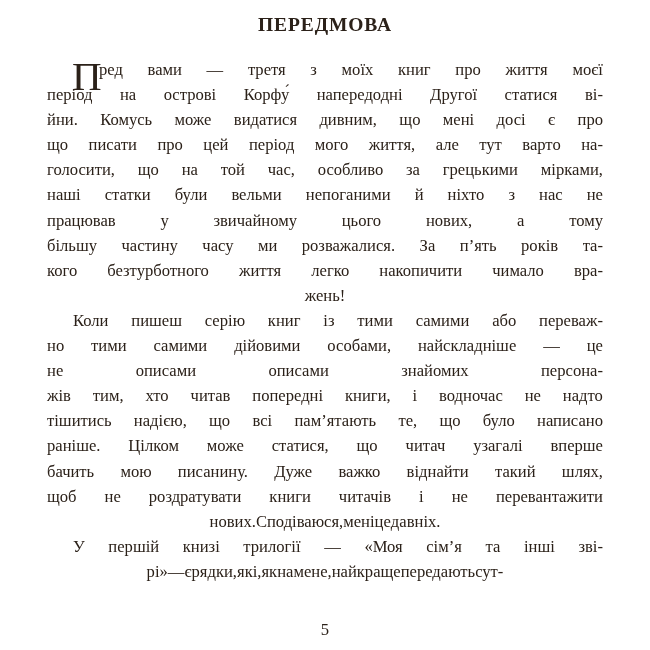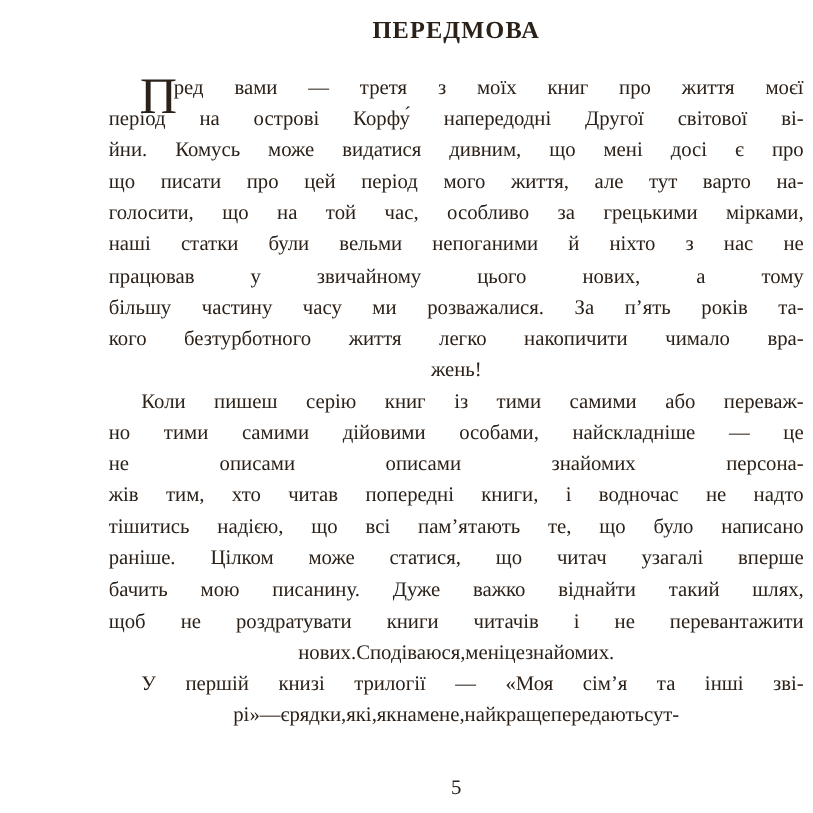--- a/index.html
+++ b/index.html
@@ -13,21 +13,20 @@
     font-family: "Liberation Serif", "DejaVu Serif", serif;
     color: #2b2119;
     overflow: hidden;
   }
 
   .page {
     position: relative;
     width: 569px;
     height: 650px;
     box-sizing: border-box;
-    margin-left: 40px;
   }
 
   .page-title {
     position: absolute;
     top: 14px;
     left: 0;
     width: 650px;
     text-align: center;
     font-size: 19.5px;
     font-weight: bold;
@@ -94,37 +93,37 @@
 <body>
 
 <div class="page">
 
   <div class="page-title">ПЕРЕДМОВА</div>
 
   <div class="dropcap">П</div>
 
   <div class="text-block" id="text-block">
       <div class="line justify dropline"><span class="w">ред</span><span class="w">вами</span><span class="w">—</span><span class="w">третя</span><span class="w">з</span><span class="w">моїх</span><span class="w">книг</span><span class="w">про</span><span class="w">життя</span><span class="w">моєї</span></div>
-      <div class="line justify"><span class="w">період</span><span class="w">на</span><span class="w">острові</span><span class="w">Корфу́</span><span class="w">напередодні</span><span class="w">Другої</span><span class="w">світової</span><span class="w">ві-</span></div>
+      <div class="line justify"><span class="w">період</span><span class="w">на</span><span class="w">острові</span><span class="w">Корфу́</span><span class="w">напередодні</span><span class="w">Другої</span><span class="w">статися</span><span class="w">ві-</span></div>
       <div class="line justify"><span class="w">йни.</span><span class="w">Комусь</span><span class="w">може</span><span class="w">видатися</span><span class="w">дивним,</span><span class="w">що</span><span class="w">мені</span><span class="w">досі</span><span class="w">є</span><span class="w">про</span></div>
       <div class="line justify"><span class="w">що</span><span class="w">писати</span><span class="w">про</span><span class="w">цей</span><span class="w">період</span><span class="w">мого</span><span class="w">життя,</span><span class="w">але</span><span class="w">тут</span><span class="w">варто</span><span class="w">на-</span></div>
       <div class="line justify"><span class="w">голосити,</span><span class="w">що</span><span class="w">на</span><span class="w">той</span><span class="w">час,</span><span class="w">особливо</span><span class="w">за</span><span class="w">грецькими</span><span class="w">мірками,</span></div>
       <div class="line justify"><span class="w">наші</span><span class="w">статки</span><span class="w">були</span><span class="w">вельми</span><span class="w">непоганими</span><span class="w">й</span><span class="w">ніхто</span><span class="w">з</span><span class="w">нас</span><span class="w">не</span></div>
       <div class="line justify"><span class="w">працював</span><span class="w">у</span><span class="w">звичайному</span><span class="w">цього</span><span class="w">нових,</span><span class="w">а</span><span class="w">тому</span></div>
       <div class="line justify"><span class="w">більшу</span><span class="w">частину</span><span class="w">часу</span><span class="w">ми</span><span class="w">розважалися.</span><span class="w">За</span><span class="w">п’ять</span><span class="w">років</span><span class="w">та-</span></div>
       <div class="line justify"><span class="w">кого</span><span class="w">безтурботного</span><span class="w">життя</span><span class="w">легко</span><span class="w">накопичити</span><span class="w">чимало</span><span class="w">вра-</span></div>
       <div class="line flush"><span class="w">жень!</span></div>
       <div class="line justify indent"><span class="w">Коли</span><span class="w">пишеш</span><span class="w">серію</span><span class="w">книг</span><span class="w">із</span><span class="w">тими</span><span class="w">самими</span><span class="w">або</span><span class="w">переваж-</span></div>
       <div class="line justify"><span class="w">но</span><span class="w">тими</span><span class="w">самими</span><span class="w">дійовими</span><span class="w">особами,</span><span class="w">найскладніше</span><span class="w">—</span><span class="w">це</span></div>
       <div class="line justify"><span class="w">не</span><span class="w">описами</span><span class="w">описами</span><span class="w">знайомих</span><span class="w">персона-</span></div>
       <div class="line justify"><span class="w">жів</span><span class="w">тим,</span><span class="w">хто</span><span class="w">читав</span><span class="w">попередні</span><span class="w">книги,</span><span class="w">і</span><span class="w">водночас</span><span class="w">не</span><span class="w">надто</span></div>
       <div class="line justify"><span class="w">тішитись</span><span class="w">надією,</span><span class="w">що</span><span class="w">всі</span><span class="w">пам’ятають</span><span class="w">те,</span><span class="w">що</span><span class="w">було</span><span class="w">написано</span></div>
       <div class="line justify"><span class="w">раніше.</span><span class="w">Цілком</span><span class="w">може</span><span class="w">статися,</span><span class="w">що</span><span class="w">читач</span><span class="w">узагалі</span><span class="w">вперше</span></div>
       <div class="line justify"><span class="w">бачить</span><span class="w">мою</span><span class="w">писанину.</span><span class="w">Дуже</span><span class="w">важко</span><span class="w">віднайти</span><span class="w">такий</span><span class="w">шлях,</span></div>
       <div class="line justify"><span class="w">щоб</span><span class="w">не</span><span class="w">роздратувати</span><span class="w">книги</span><span class="w">читачів</span><span class="w">і</span><span class="w">не</span><span class="w">перевантажити</span></div>
-      <div class="line flush"><span class="w">нових.</span><span class="w">Сподіваюся,</span><span class="w">мені</span><span class="w">це</span><span class="w">знайомих.</span></div>
+      <div class="line flush"><span class="w">нових.</span><span class="w">Сподіваюся,</span><span class="w">мені</span><span class="w">це</span><span class="w">давніх.</span></div>
       <div class="line justify indent"><span class="w">У</span><span class="w">першій</span><span class="w">книзі</span><span class="w">трилогії</span><span class="w">—</span><span class="w">«Моя</span><span class="w">сім’я</span><span class="w">та</span><span class="w">інші</span><span class="w">зві-</span></div>
       <div class="line flush"><span class="w">рі»</span><span class="w">—</span><span class="w">є</span><span class="w">рядки,</span><span class="w">які,</span><span class="w">як</span><span class="w">на</span><span class="w">мене,</span><span class="w">найкраще</span><span class="w">передають</span><span class="w">сут-</span></div>
     </div>
 
   <div class="folio">5</div>
 
 </div>
 
 </body></html>

